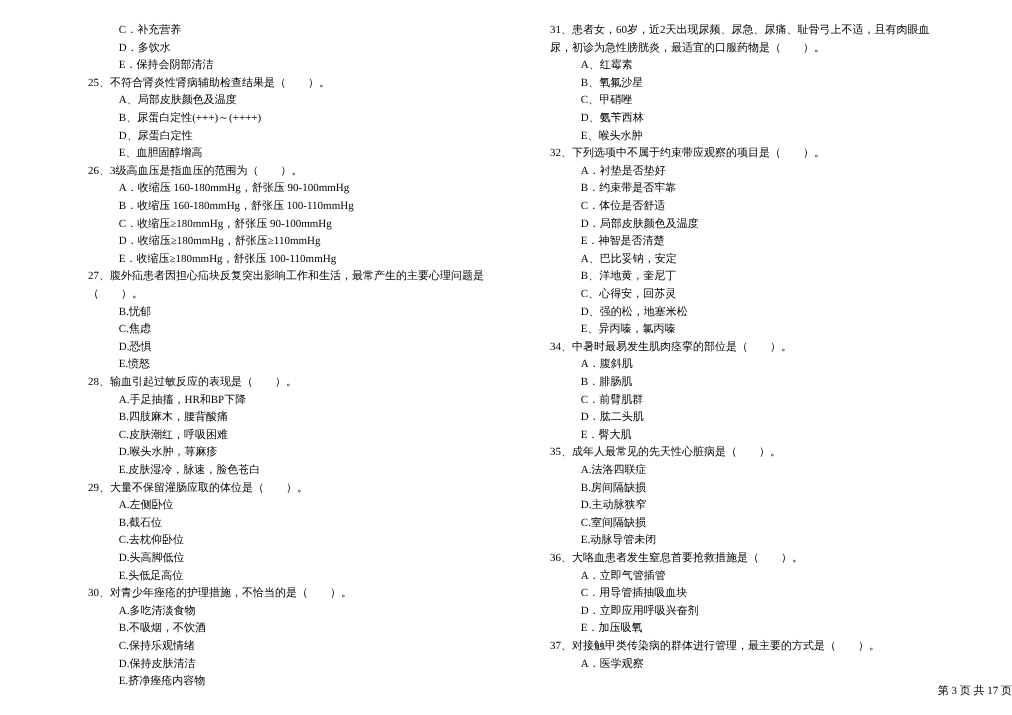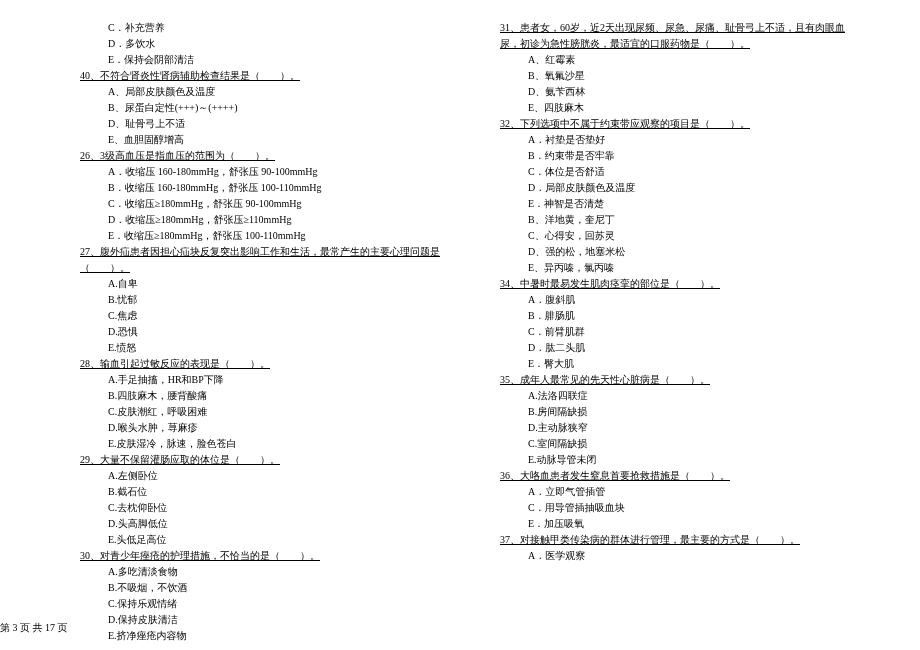--- a/index.html
+++ b/index.html
@@ -23,52 +23,50 @@
     .column {
       flex: 1;
     }
     .option {
       margin-left: 48px;
       line-height: 1.6;
     }
     .question {
       margin-left: 20px;
       line-height: 1.6;
-      text-decoration: underline;
     }
     .footer {
       position: absolute;
       bottom: 15px;
       left: 0;
       right: 0;
-      text-align: left;
+      text-align: right;
       font-size: 10px;
     }
   </style>
 </head>
 <body>
 
 <div class="columns">
   <div class="column" id="left-col">
       <div class="option">C．补充营养</div>
       <div class="option">D．多饮水</div>
       <div class="option">E．保持会阴部清洁</div>
-      <div class="question">40、不符合肾炎性肾病辅助检查结果是（　　）。</div>
+      <div class="question">25、不符合肾炎性肾病辅助检查结果是（　　）。</div>
       <div class="option">A、局部皮肤颜色及温度</div>
       <div class="option">B、尿蛋白定性(+++)～(++++)</div>
-      <div class="option">D、耻骨弓上不适</div>
+      <div class="option">D、尿蛋白定性</div>
       <div class="option">E、血胆固醇增高</div>
       <div class="question">26、3级高血压是指血压的范围为（　　）。</div>
       <div class="option">A．收缩压 160-180mmHg，舒张压 90-100mmHg</div>
       <div class="option">B．收缩压 160-180mmHg，舒张压 100-110mmHg</div>
       <div class="option">C．收缩压≥180mmHg，舒张压 90-100mmHg</div>
       <div class="option">D．收缩压≥180mmHg，舒张压≥110mmHg</div>
       <div class="option">E．收缩压≥180mmHg，舒张压 100-110mmHg</div>
       <div class="question">27、腹外疝患者因担心疝块反复突出影响工作和生活，最常产生的主要心理问题是（　　）。</div>
-      <div class="option">A.自卑</div>
       <div class="option">B.忧郁</div>
       <div class="option">C.焦虑</div>
       <div class="option">D.恐惧</div>
       <div class="option">E.愤怒</div>
       <div class="question">28、输血引起过敏反应的表现是（　　）。</div>
       <div class="option">A.手足抽搐，HR和BP下降</div>
       <div class="option">B.四肢麻木，腰背酸痛</div>
       <div class="option">C.皮肤潮红，呼吸困难</div>
       <div class="option">D.喉头水肿，荨麻疹</div>
       <div class="option">E.皮肤湿冷，脉速，脸色苍白</div>
@@ -82,46 +80,49 @@
       <div class="option">A.多吃清淡食物</div>
       <div class="option">B.不吸烟，不饮酒</div>
       <div class="option">C.保持乐观情绪</div>
       <div class="option">D.保持皮肤清洁</div>
       <div class="option">E.挤净痤疮内容物</div>
     </div>
   <div class="column" id="right-col">
       <div class="question">31、患者女，60岁，近2天出现尿频、尿急、尿痛、耻骨弓上不适，且有肉眼血尿，初诊为急性膀胱炎，最适宜的口服药物是（　　）。</div>
       <div class="option">A、红霉素</div>
       <div class="option">B、氧氟沙星</div>
+      <div class="option">C、甲硝唑</div>
       <div class="option">D、氨苄西林</div>
-      <div class="option">E、四肢麻木</div>
+      <div class="option">E、喉头水肿</div>
       <div class="question">32、下列选项中不属于约束带应观察的项目是（　　）。</div>
       <div class="option">A．衬垫是否垫好</div>
       <div class="option">B．约束带是否牢靠</div>
       <div class="option">C．体位是否舒适</div>
       <div class="option">D．局部皮肤颜色及温度</div>
       <div class="option">E．神智是否清楚</div>
+      <div class="option">A、巴比妥钠，安定</div>
       <div class="option">B、洋地黄，奎尼丁</div>
       <div class="option">C、心得安，回苏灵</div>
       <div class="option">D、强的松，地塞米松</div>
       <div class="option">E、异丙嗪，氯丙嗪</div>
       <div class="question">34、中暑时最易发生肌肉痉挛的部位是（　　）。</div>
       <div class="option">A．腹斜肌</div>
       <div class="option">B．腓肠肌</div>
       <div class="option">C．前臂肌群</div>
       <div class="option">D．肱二头肌</div>
       <div class="option">E．臀大肌</div>
       <div class="question">35、成年人最常见的先天性心脏病是（　　）。</div>
       <div class="option">A.法洛四联症</div>
       <div class="option">B.房间隔缺损</div>
       <div class="option">D.主动脉狭窄</div>
       <div class="option">C.室间隔缺损</div>
       <div class="option">E.动脉导管未闭</div>
       <div class="question">36、大咯血患者发生窒息首要抢救措施是（　　）。</div>
       <div class="option">A．立即气管插管</div>
       <div class="option">C．用导管插抽吸血块</div>
+      <div class="option">D．立即应用呼吸兴奋剂</div>
       <div class="option">E．加压吸氧</div>
       <div class="question">37、对接触甲类传染病的群体进行管理，最主要的方式是（　　）。</div>
       <div class="option">A．医学观察</div>
     </div>
 </div>
 
 <div class="footer">第 3 页 共 17 页</div>
 
 </body></html>

